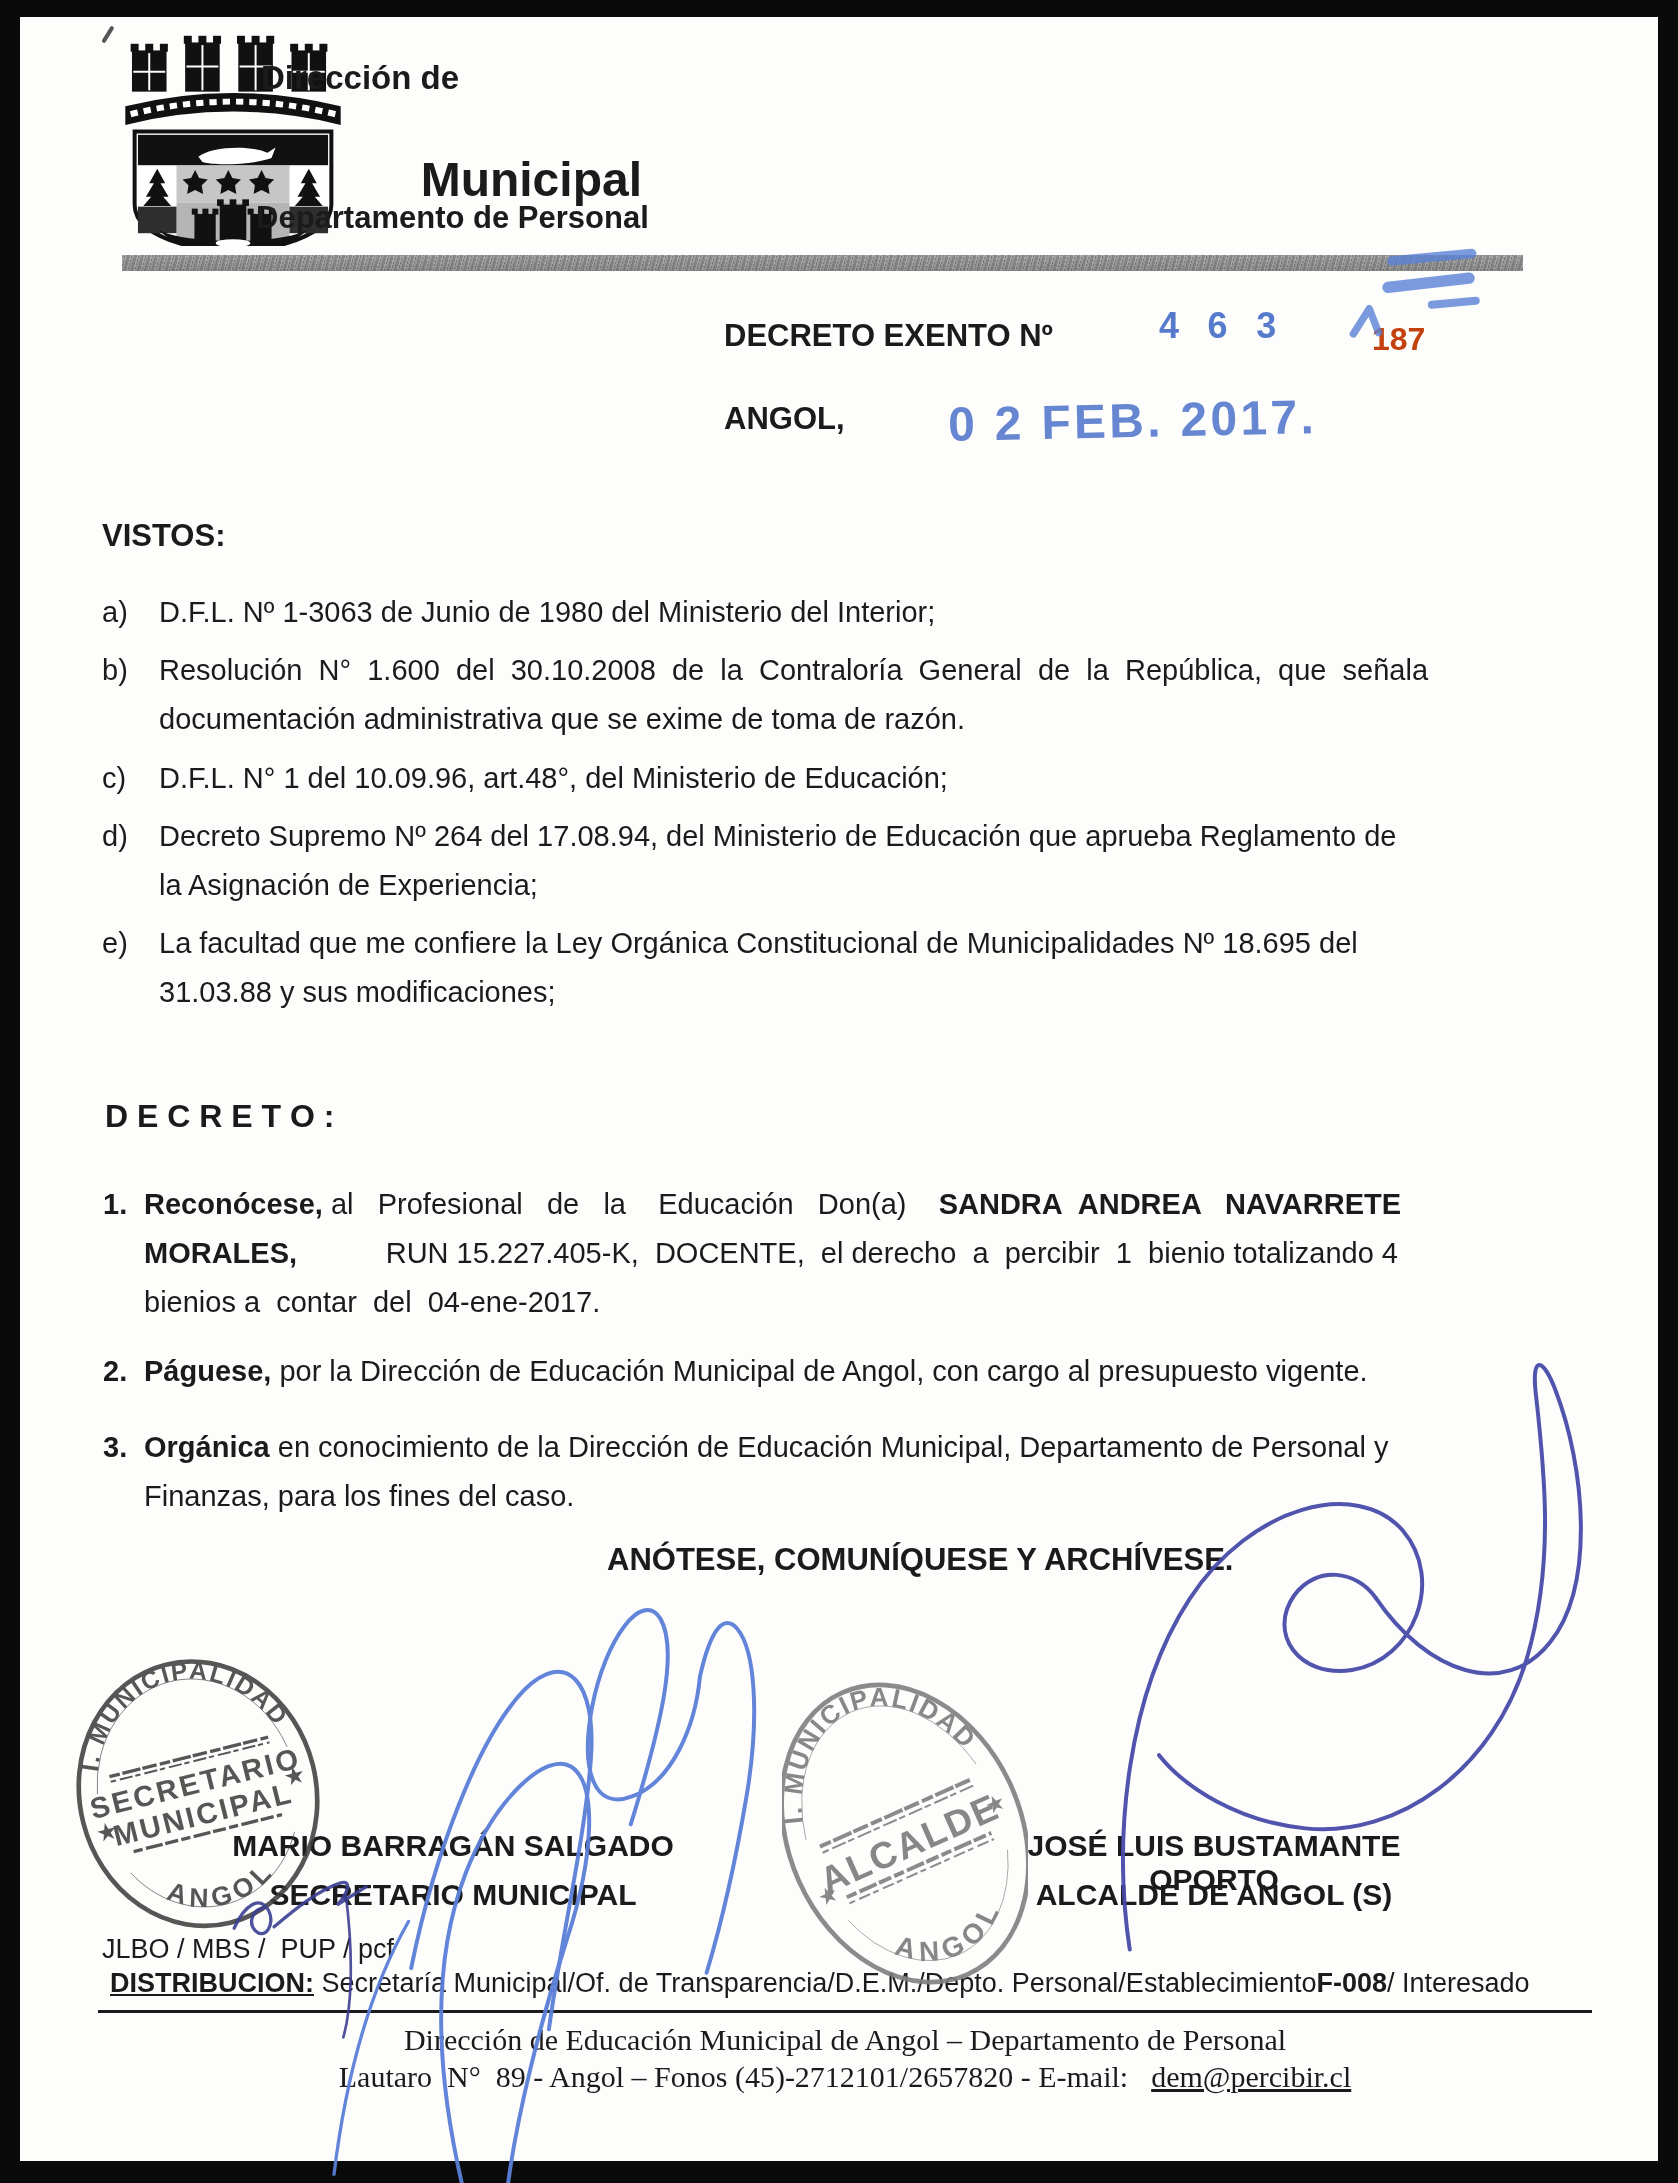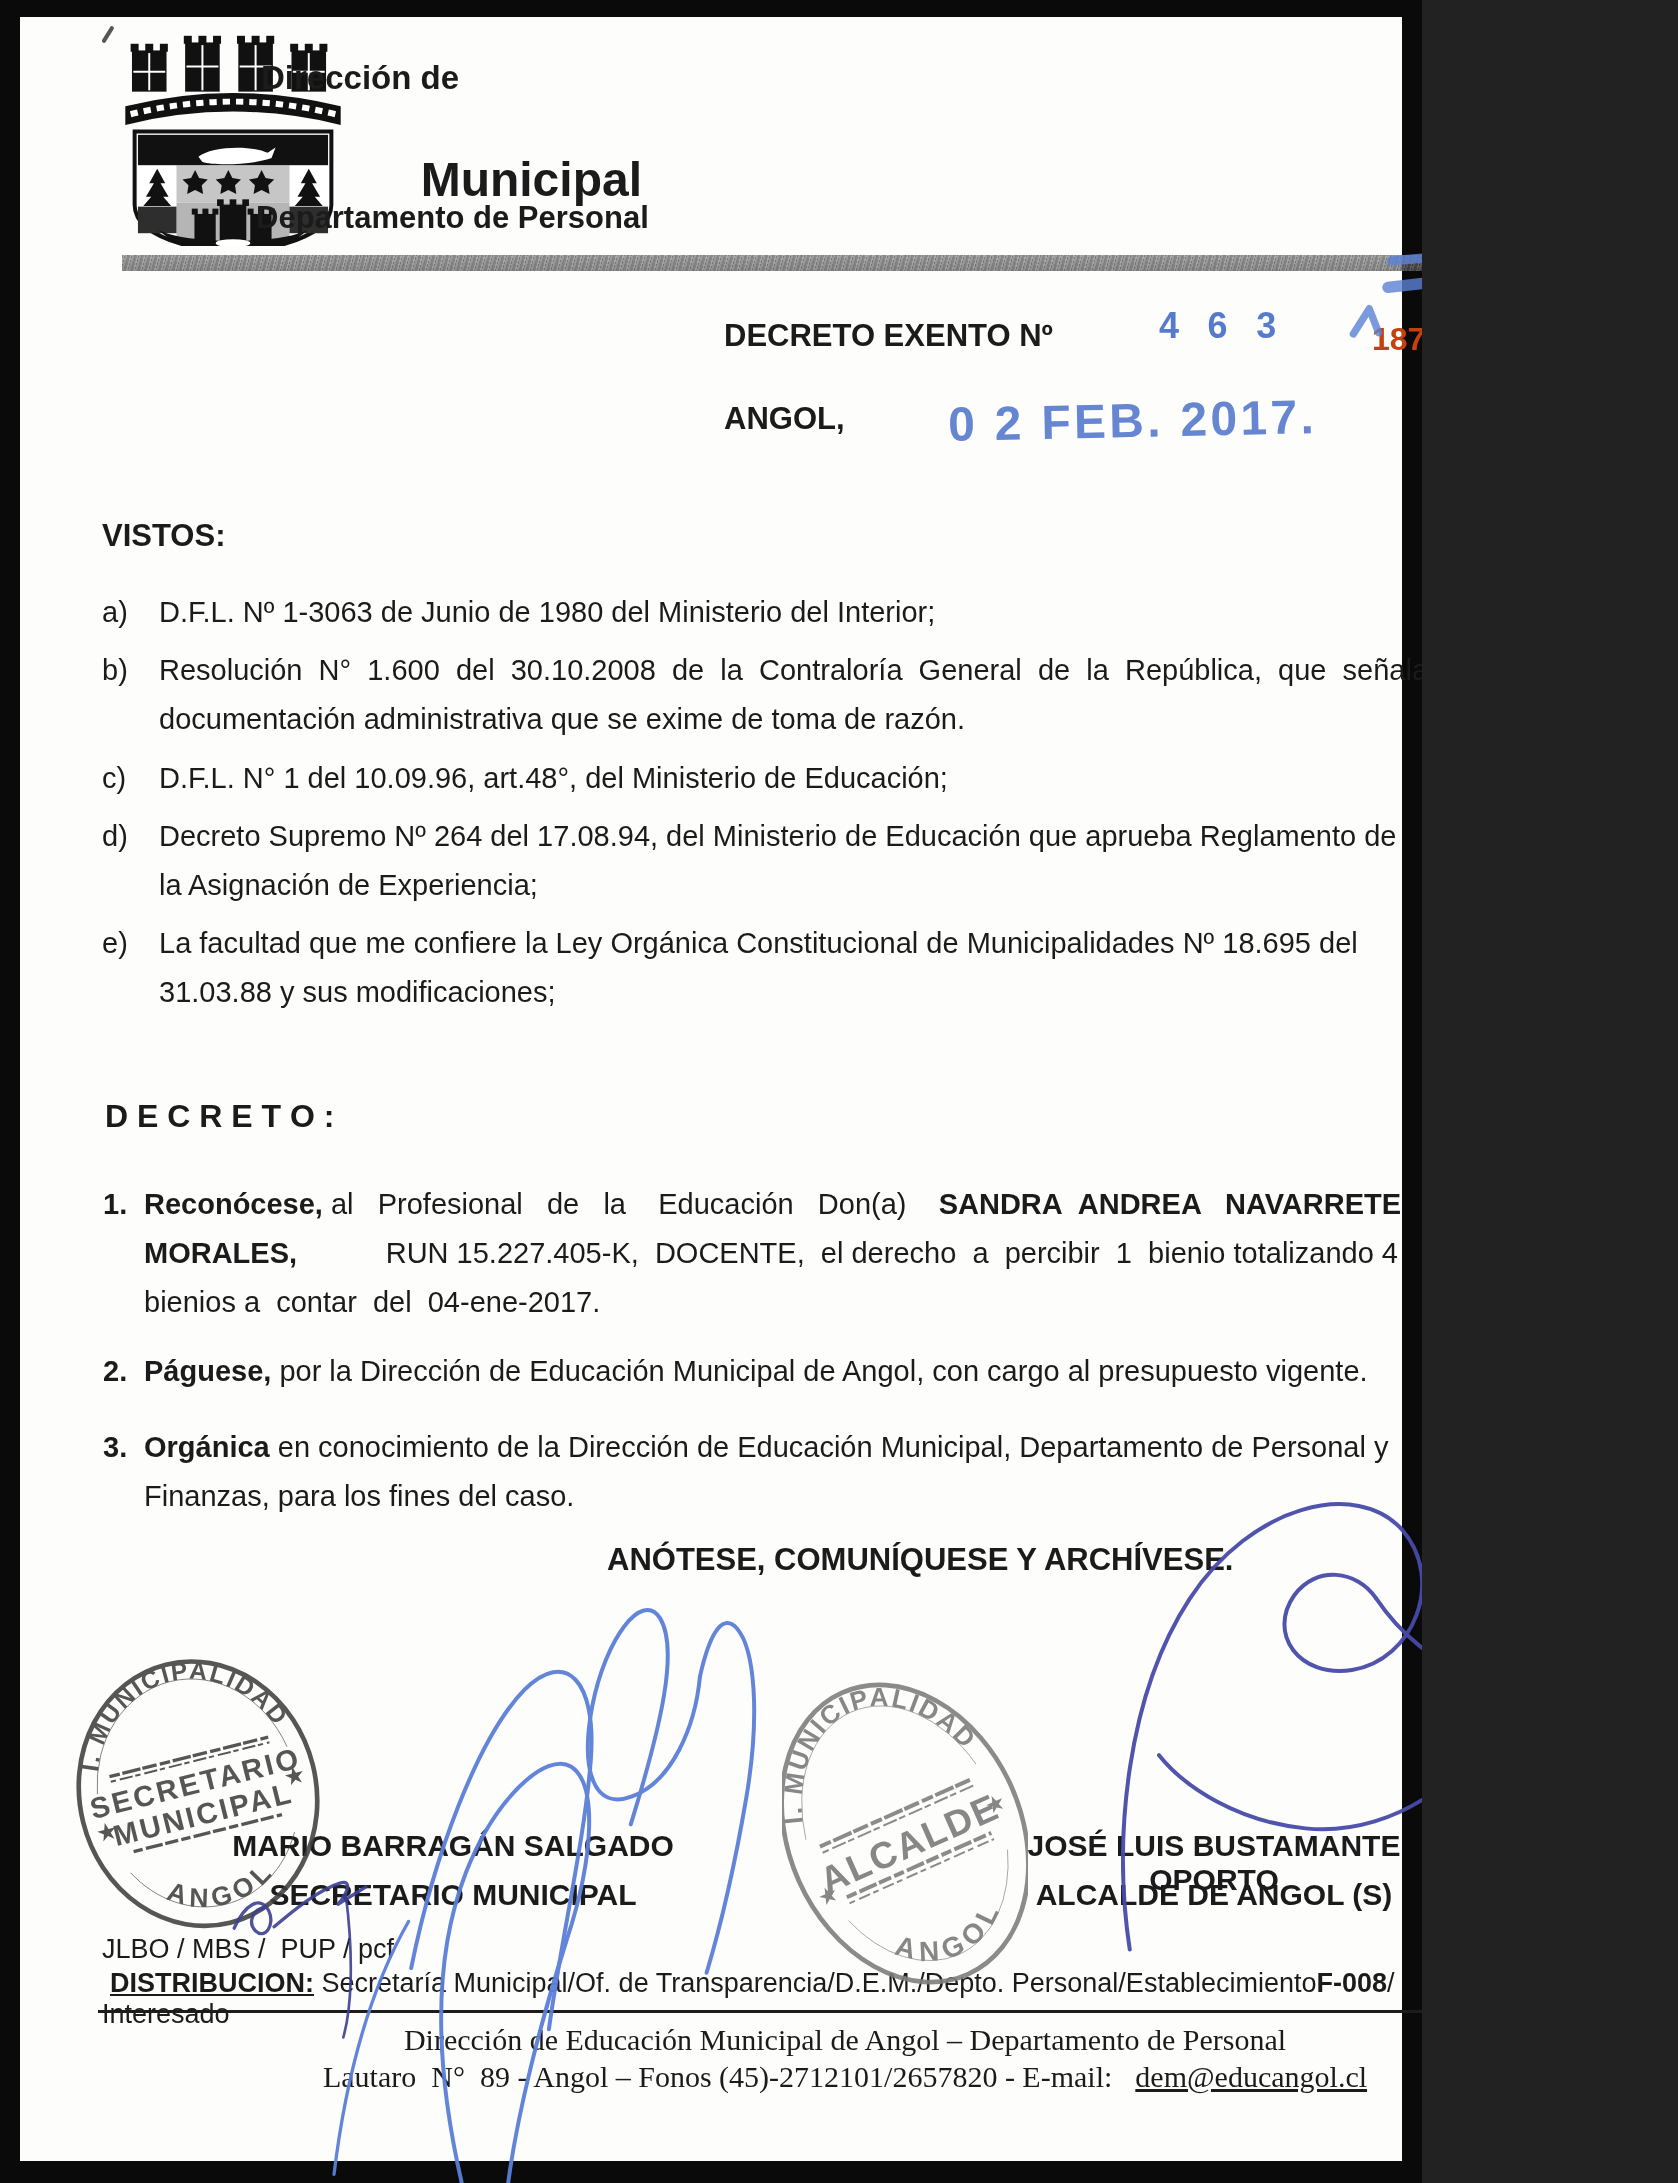--- a/index.html
+++ b/index.html
@@ -1,16 +1,16 @@
 <!DOCTYPE html>
 <html style="font-size:10.6px"><head>
 <meta charset="utf-8">
 <style>
   html,body{margin:0;padding:0;background:#222;}
-  .page{position:relative;width:1422px;height:2183px;background:#0a0a0a;overflow:hidden;
+  .page{position:relative;width:1678px;height:2183px;background:#0a0a0a;overflow:hidden;
         font-family:"Liberation Sans","DejaVu Sans",sans-serif;color:#1b1b1b;}
   .sheet{position:absolute;left:20px;top:17.3px;right:20px;bottom:22px;background:#fdfdfc;}
   .abs{position:absolute;}
   .b{font-weight:bold;}
   .u{text-decoration:underline;margin-left:8px;}
 
   
   .h-dir{left:261px;top:59px;font-size:33px;font-weight:bold;letter-spacing:0;}
   .h-edu{left:257px;top:81px;font-size:73px;font-weight:bold;letter-spacing:0.7px;}
   .h-mun{left:261px;top:152px;width:381px;text-align:right;font-size:48px;font-weight:bold;}
@@ -267,15 +267,15 @@
         <path d="M 1698 2930 C 1672 2760 1695 2545 1788 2403 C 1880 2262 2040 2222 2108 2300 C 2172 2375 2125 2495 2032 2510 C 1952 2522 1905 2455 1945 2398 C 1978 2352 2040 2360 2068 2402"></path>
         <path d="M 2068 2402 C 2145 2515 2262 2555 2330 2468 C 2398 2382 2382 2205 2338 2090 C 2320 2042 2302 2035 2308 2092 C 2320 2200 2338 2345 2295 2492 C 2245 2660 2102 2762 1962 2748 C 1862 2738 1782 2688 1742 2638"></path>
       </g>
     </g>
   </svg>
 
   <div class="abs jlbo z2">JLBO / MBS / &nbsp;PUP / pcf</div>
   <div class="abs dist z2"><span class="b u">DISTRIBUCION:</span><span> Secretaría Municipal/Of. de Transparencia/D.E.M./Depto. Personal/Establecimiento</span><span class="b">F-008</span><span>/ Interesado</span></div>
   <div class="abs rule z2"></div>
   <div class="abs foot f1 z2">Dirección de Educación Municipal de Angol – Departamento de Personal</div>
-  <div class="abs foot f2 z2"><span>Lautaro &nbsp;N° &nbsp;89 - Angol – Fonos (45)-2712101/2657820 - E-mail: &nbsp;</span><span class="u">dem@educangol.cl</span></div>
+  <div class="abs foot f2 z2"><span>Lautaro &nbsp;N° &nbsp;89 - Angol – Fonos (45)-2712101/2657820 - E-mail: &nbsp;</span><span class="u">dem@percibir.cl</span></div>
 </div>
 
 
 </body></html>

